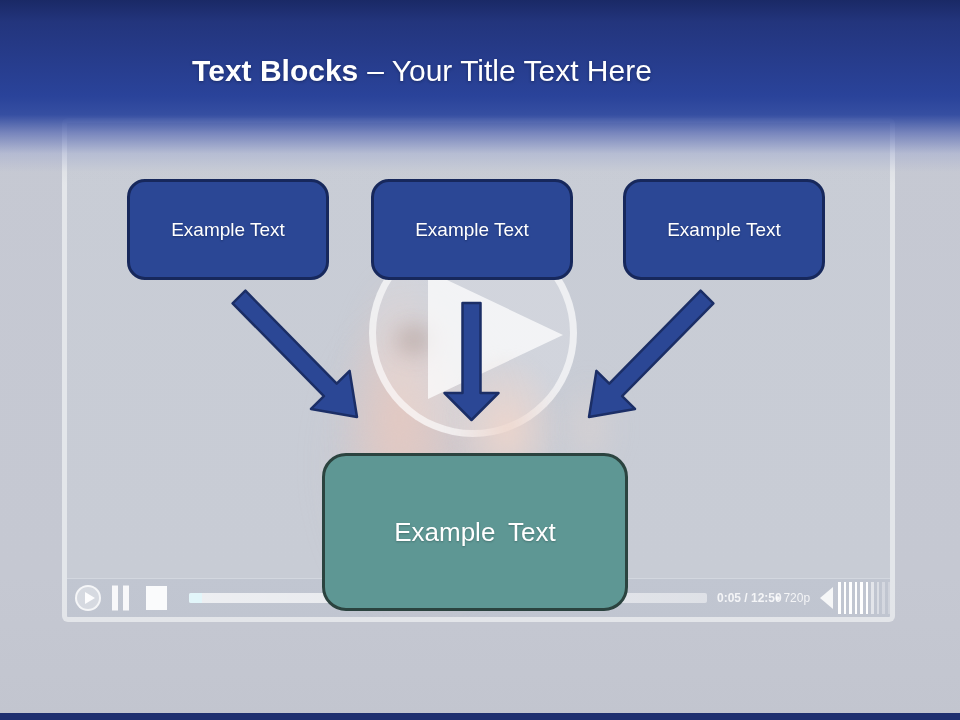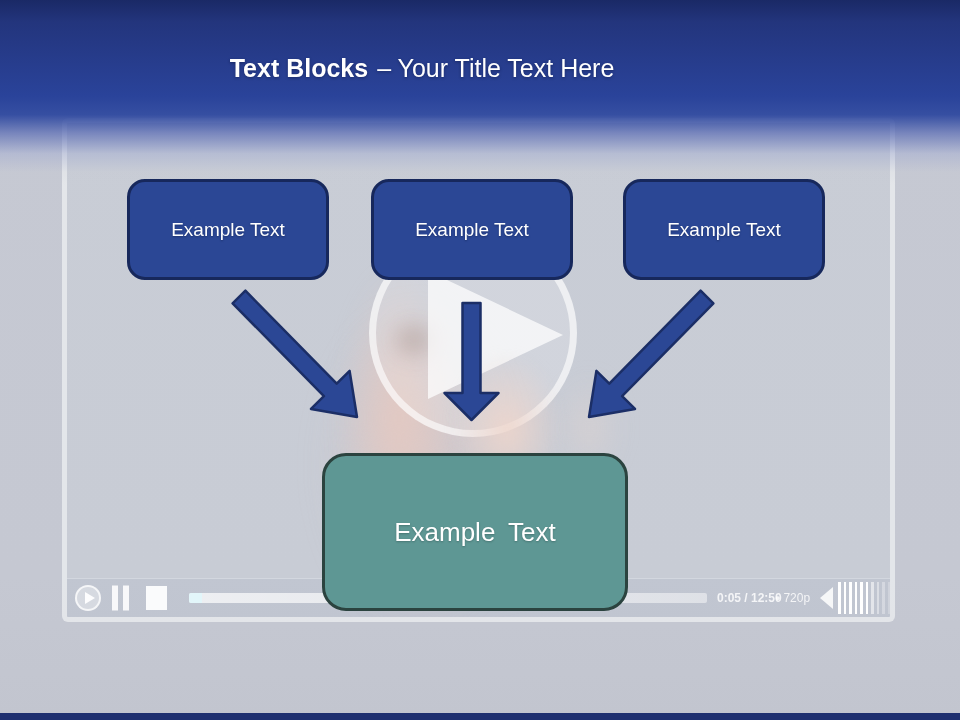--- a/index.html
+++ b/index.html
@@ -16,21 +16,21 @@
       rgba(26,41,102,1) 0%,
       rgba(35,53,125,1) 12%,
       rgba(42,67,154,1) 52%,
       rgba(46,72,159,0.95) 62%,
       rgba(94,111,181,0.75) 72%,
       rgba(159,169,208,0.45) 83%,
       rgba(197,200,210,0.12) 93%,
       rgba(197,200,210,0) 100%);
     pointer-events:none; }
   .title { position:absolute; left:0; top:54px; width:844px; text-align:center;
-           color:#ffffff; font-size:25px; z-index:3;
+           color:#ffffff; font-size:30px; z-index:3;
            text-shadow:0 1px 3px rgba(10,20,50,0.45); }
   .title .t-bold { font-weight:bold; }
   .title .t-rest { font-weight:normal; margin-left:9px; }
 
   
   .player-frame { position:absolute; left:62px; top:118px; width:833px; height:504px;
     border:5px solid rgba(255,255,255,0.50); border-radius:6px; z-index:1;
     background:rgba(224,228,238,0.15); box-sizing:border-box; overflow:hidden; }
   .blob { position:absolute; border-radius:50%; }
   .blob-face-soft { left:248px; top:175px; width:205px; height:335px;

